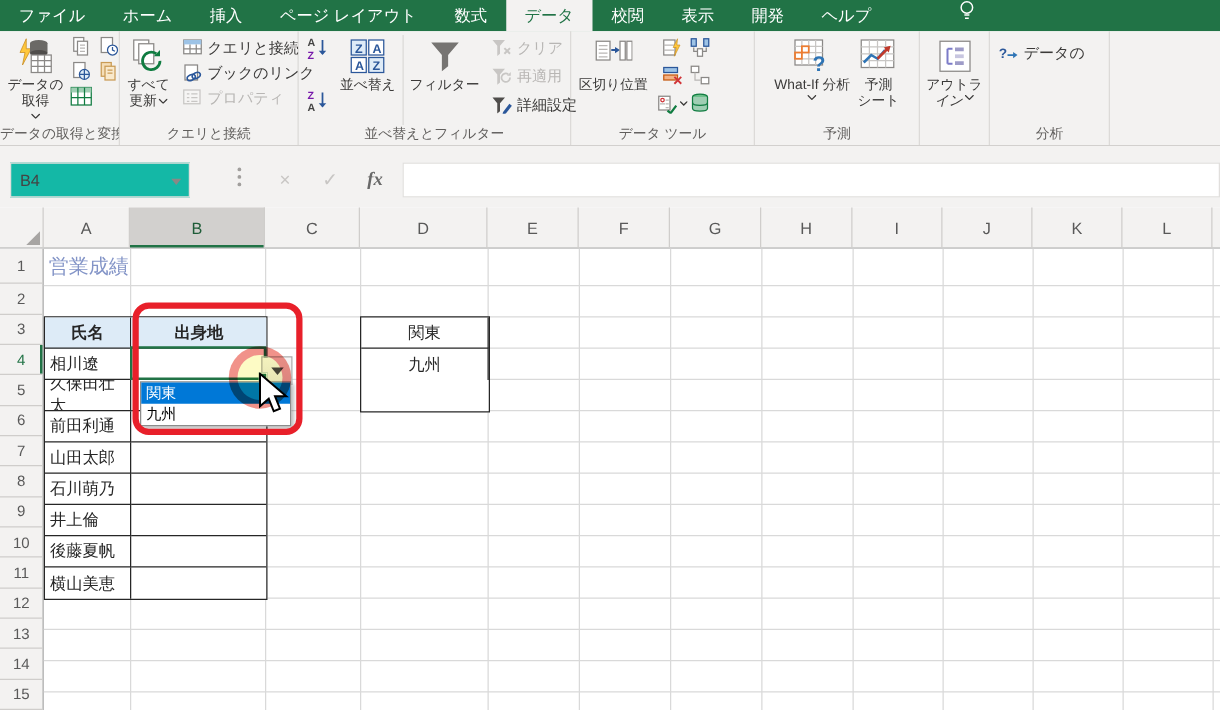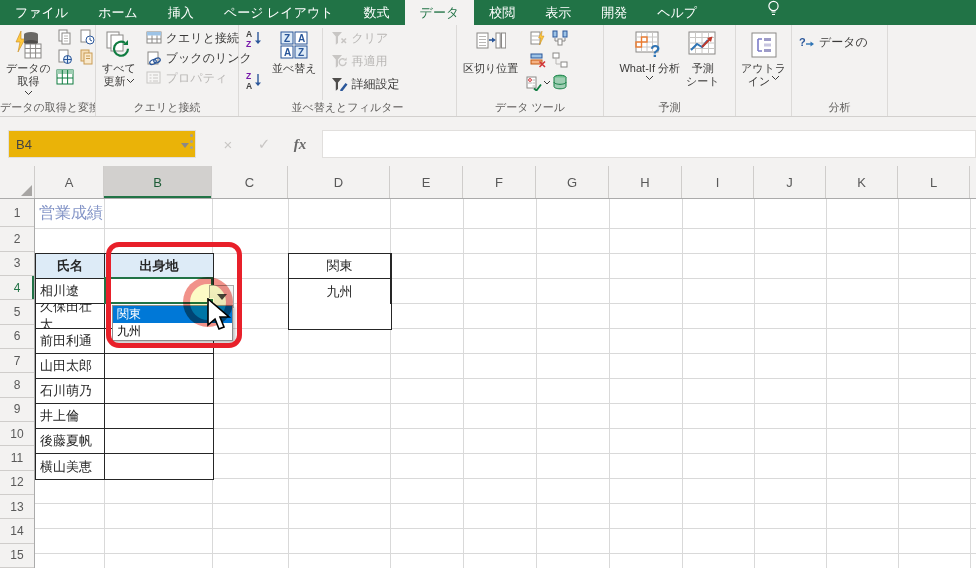--- a/index.html
+++ b/index.html
@@ -27,21 +27,21 @@
   .chev { margin-top:1px; }
   .smcol { display:flex; flex-direction:column; justify-content:flex-start; }
   .smbtn { display:flex; align-items:center; gap:4px; font-size:12px; height:20px; padding:0 3px; white-space:nowrap; }
   .smbtn.disabled { color:#B8B6B4; }
   .icongrid { display:grid; grid-template-columns:22px 22px; grid-auto-rows:20px; align-items:center; justify-items:center; }
   .vsep-in { border-left:1px solid #DCDAD8; margin:0 2px; align-self:stretch; }
   .g1 { width:96px; } .g2 { width:143px; } .g3 { width:218px; }
   .g4 { width:147px; } .g5 { width:132px; } .g6 { width:56px; } .g7 { width:96px; }
   
   .fstrip { position:absolute; left:0; top:117px; width:976px; height:49px; background:#F3F2F1; }
-  .namebox { position:absolute; left:8px; top:13px; width:188px; height:28px; background:#eab308;
+  .namebox { position:absolute; left:8px; top:13px; width:144px; height:28px; background:#14b8a6;
     border:1px solid #E1DFDD; display:flex; align-items:center; padding-left:7px; color:#444; }
   .nb-arrow { position:absolute; right:6px; top:12px; width:0; height:0;
     border-left:4px solid transparent; border-right:4px solid transparent; border-top:5px solid #8A8886; }
   .fdots { position:absolute; left:190px; top:17px; width:3px; height:3px; border-radius:50%;
     background:#A19F9D; box-shadow:0 6px 0 #A19F9D, 0 12px 0 #A19F9D; }
   .fbtn { position:absolute; top:13px; width:28px; height:28px; display:flex; align-items:center; justify-content:center; font-size:15px; }
   .fbtn.cancel { left:214px; color:#C8C6C4; }
   .fbtn.enter  { left:250px; color:#C8C6C4; }
   .fbtn.fx     { left:286px; color:#696969; font-style:italic; font-family:"Liberation Serif","DejaVu Serif",serif; font-weight:bold; }
   .finput { position:absolute; left:322px; top:13px; right:0; height:28px; background:#fff; border:1px solid #E1DFDD; }
@@ -264,20 +264,26 @@
             <rect x="2" y="16" width="12" height="12" fill="#fff" stroke="#2B579A"></rect>
               <rect x="16" y="16" width="12" height="12" fill="#DEEBF7" stroke="#2B579A"></rect>
             <text x="5" y="12" font-size="10" fill="#2B579A" font-weight="bold">Z</text>
               <text x="19" y="12" font-size="10" fill="#2B579A" font-weight="bold">A</text>
             <text x="5" y="26" font-size="10" fill="#2B579A" font-weight="bold">A</text>
               <text x="19" y="26" font-size="10" fill="#2B579A" font-weight="bold">Z</text>
           </svg>
           <span>並べ替え</span>
         </div>
         <div class="vsep-in"></div>
+        <div class="bigbtn">
+          <svg width="28" height="30" viewBox="0 0 28 30">
+            <path d="M3 4h22l-8.5 10v9l-5 4V14z" fill="#767472"></path>
+          </svg>
+          <span>フィルター</span>
+        </div>
         <div class="smcol" style="margin-left:3px;justify-content:space-between;height:66px;">
           <div class="smbtn disabled">
             <svg width="17" height="14" viewBox="0 0 17 14">
                 <path d="M1 1h10l-4 4.5V12l-2.2 1.8V5.5z" fill="#C8C6C4"></path>
                 <path d="M10.5 7.5 15 12M15 7.5 10.5 12" stroke="#C8C6C4" stroke-width="1.6"></path>
               </svg>
             <span>クリア</span>
           </div>
           <div class="smbtn disabled">
             <svg width="17" height="14" viewBox="0 0 17 14">
@@ -401,21 +407,21 @@
         <div class="bigbtn">
           <svg width="30" height="30" viewBox="0 0 30 30">
             <rect x="3" y="3" width="24" height="24" fill="#fff" stroke="#8A8886"></rect>
             <path d="M9 9v12" stroke="#7B7BC8" stroke-width="1.6"></path>
             <path d="M9 9h4M9 21h4" stroke="#7B7BC8" stroke-width="1.6"></path>
             <rect x="15" y="8" width="7" height="3" fill="#9E9CC8"></rect>
             <rect x="15" y="13.5" width="7" height="3" fill="#C8C6E0"></rect>
             <rect x="15" y="19" width="7" height="3" fill="#9E9CC8"></rect>
           </svg>
           <span>アウトラ</span>
-          <span style="display:flex;gap:2px;">
+          <span style="display:flex;gap:2px;font-style:italic;">
               <span>イン</span>
             <svg class="chev" width="7" height="4" viewBox="0 0 7 4">
                 <path d="M0 0l3.5 3.5L7 0" fill="none" stroke="#3B3A39"></path>
               </svg>
           </span>
         </div>
       </div>
       <div class="rg-label"></div>
     </div>
 

